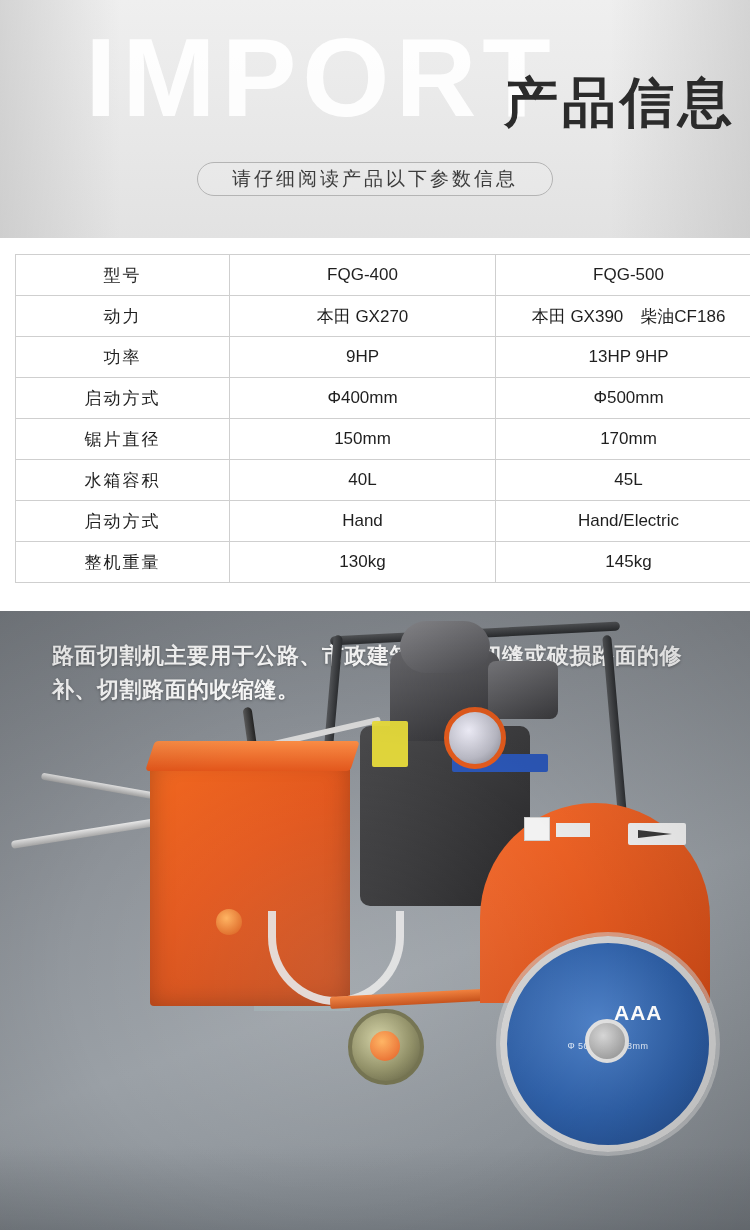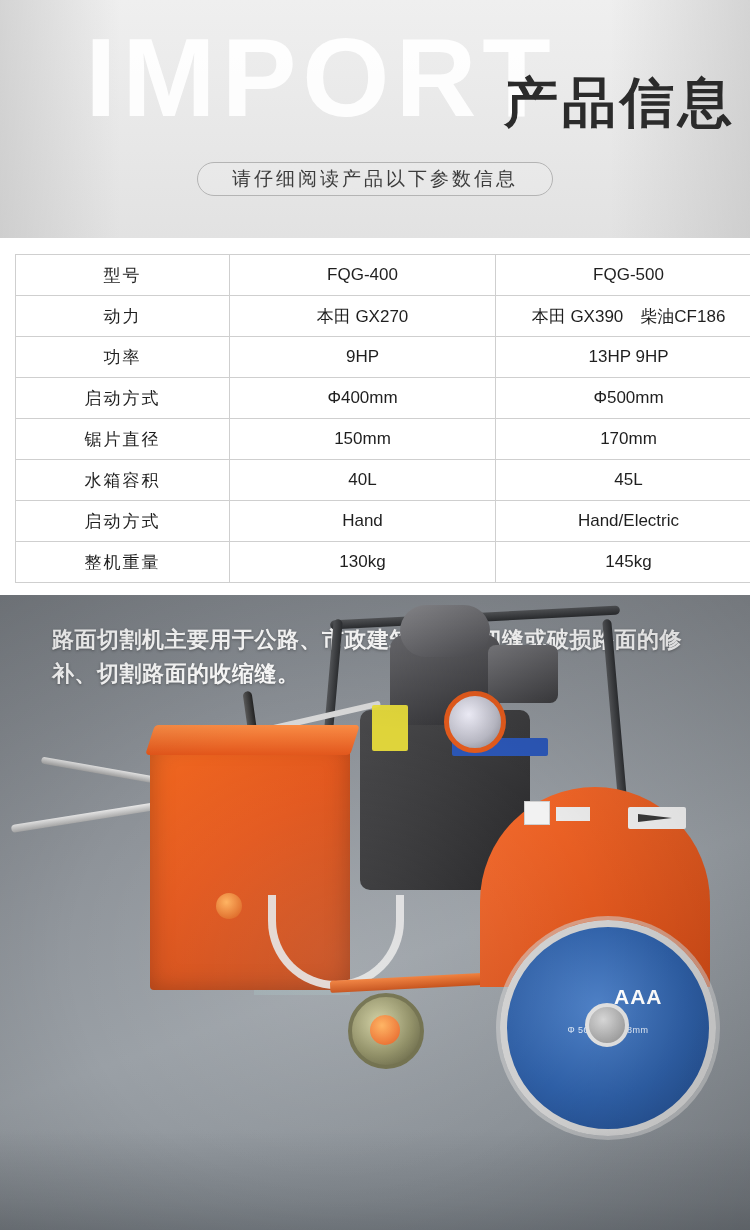--- a/index.html
+++ b/index.html
@@ -84,21 +84,21 @@
     color: #3c3c3c;
     letter-spacing: 3px;
     white-space: nowrap;
   }
 
   
   .table-wrap {
     position: relative;
     width: 750px;
     background: #ffffff;
-    padding: 16px 15px 12px 15px;
+    padding: 16px 15px 28px 15px;
     box-sizing: border-box;
     border-radius: 25px;
   }
   table.spec {
     width: 720px;
     border-collapse: collapse;
     table-layout: fixed;
   }
   table.spec td {
     border: 1px solid #cfcfcf;

